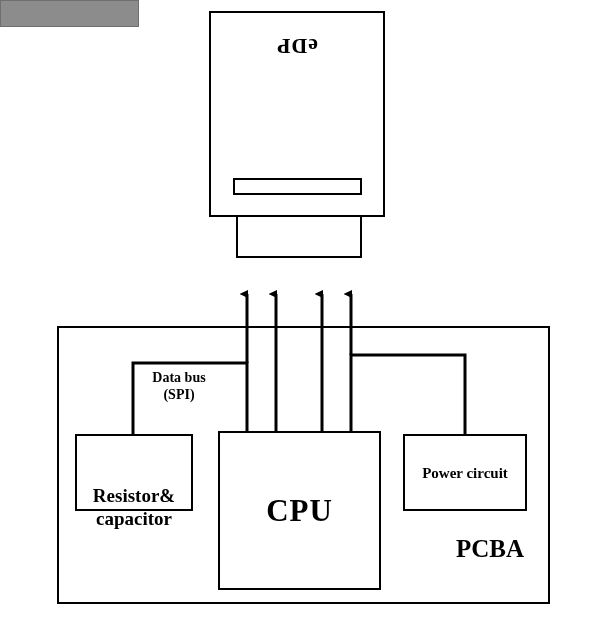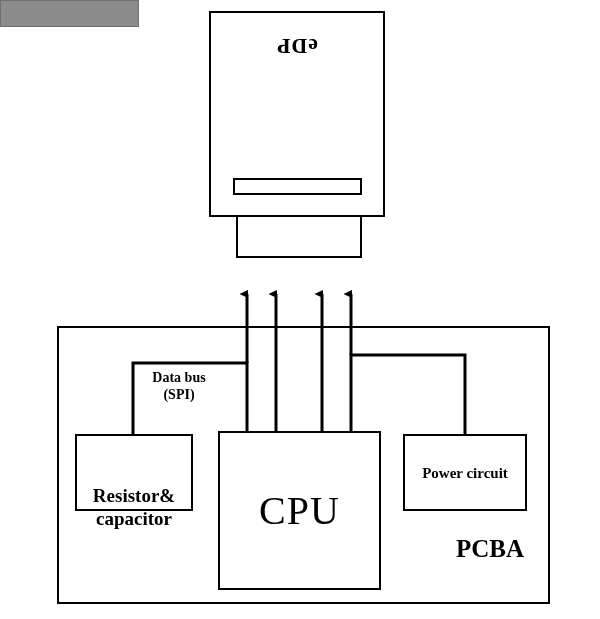--- a/index.html
+++ b/index.html
@@ -128,22 +128,22 @@
     height: 159px;
   }
   #cpu-label {
     left: 218px;
     top: 431px;
     width: 163px;
     height: 159px;
     display: flex;
     align-items: center;
     justify-content: center;
-    font-size: 40px;
-    font-weight: normal;
+    font-size: 31px;
+    font-weight: bold;
     letter-spacing: 1px;
     box-sizing: border-box;
   }
   #power-block {
     left: 403px;
     top: 434px;
     width: 124px;
     height: 77px;
   }
   #power-label {

